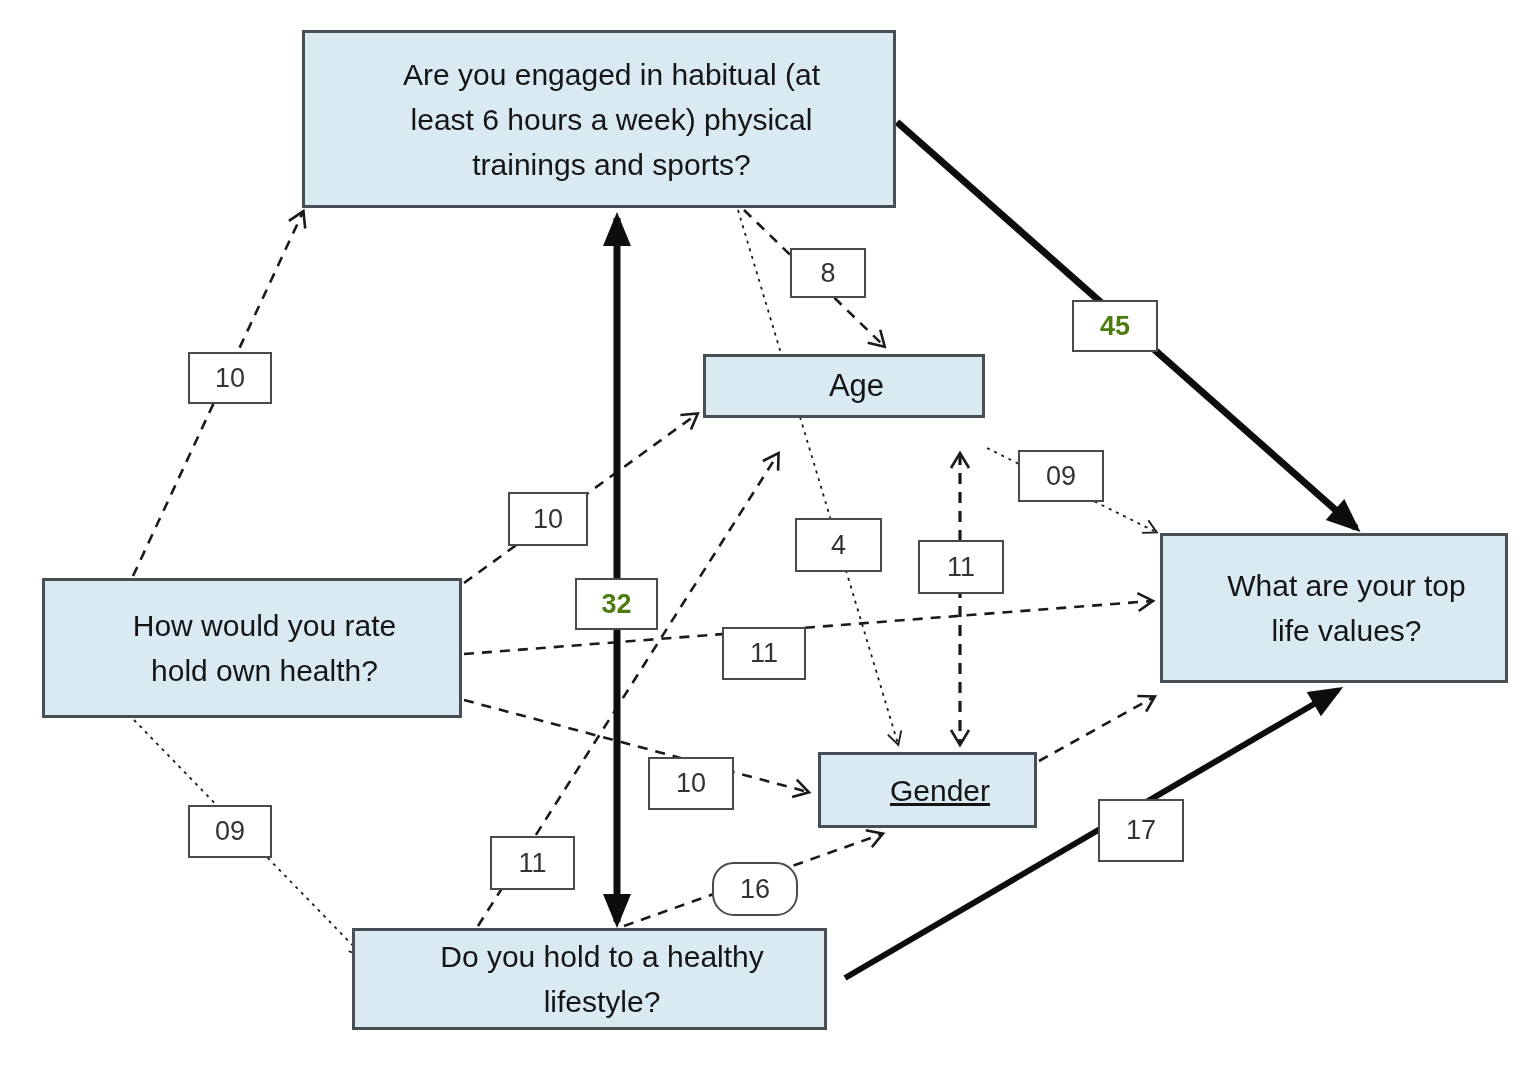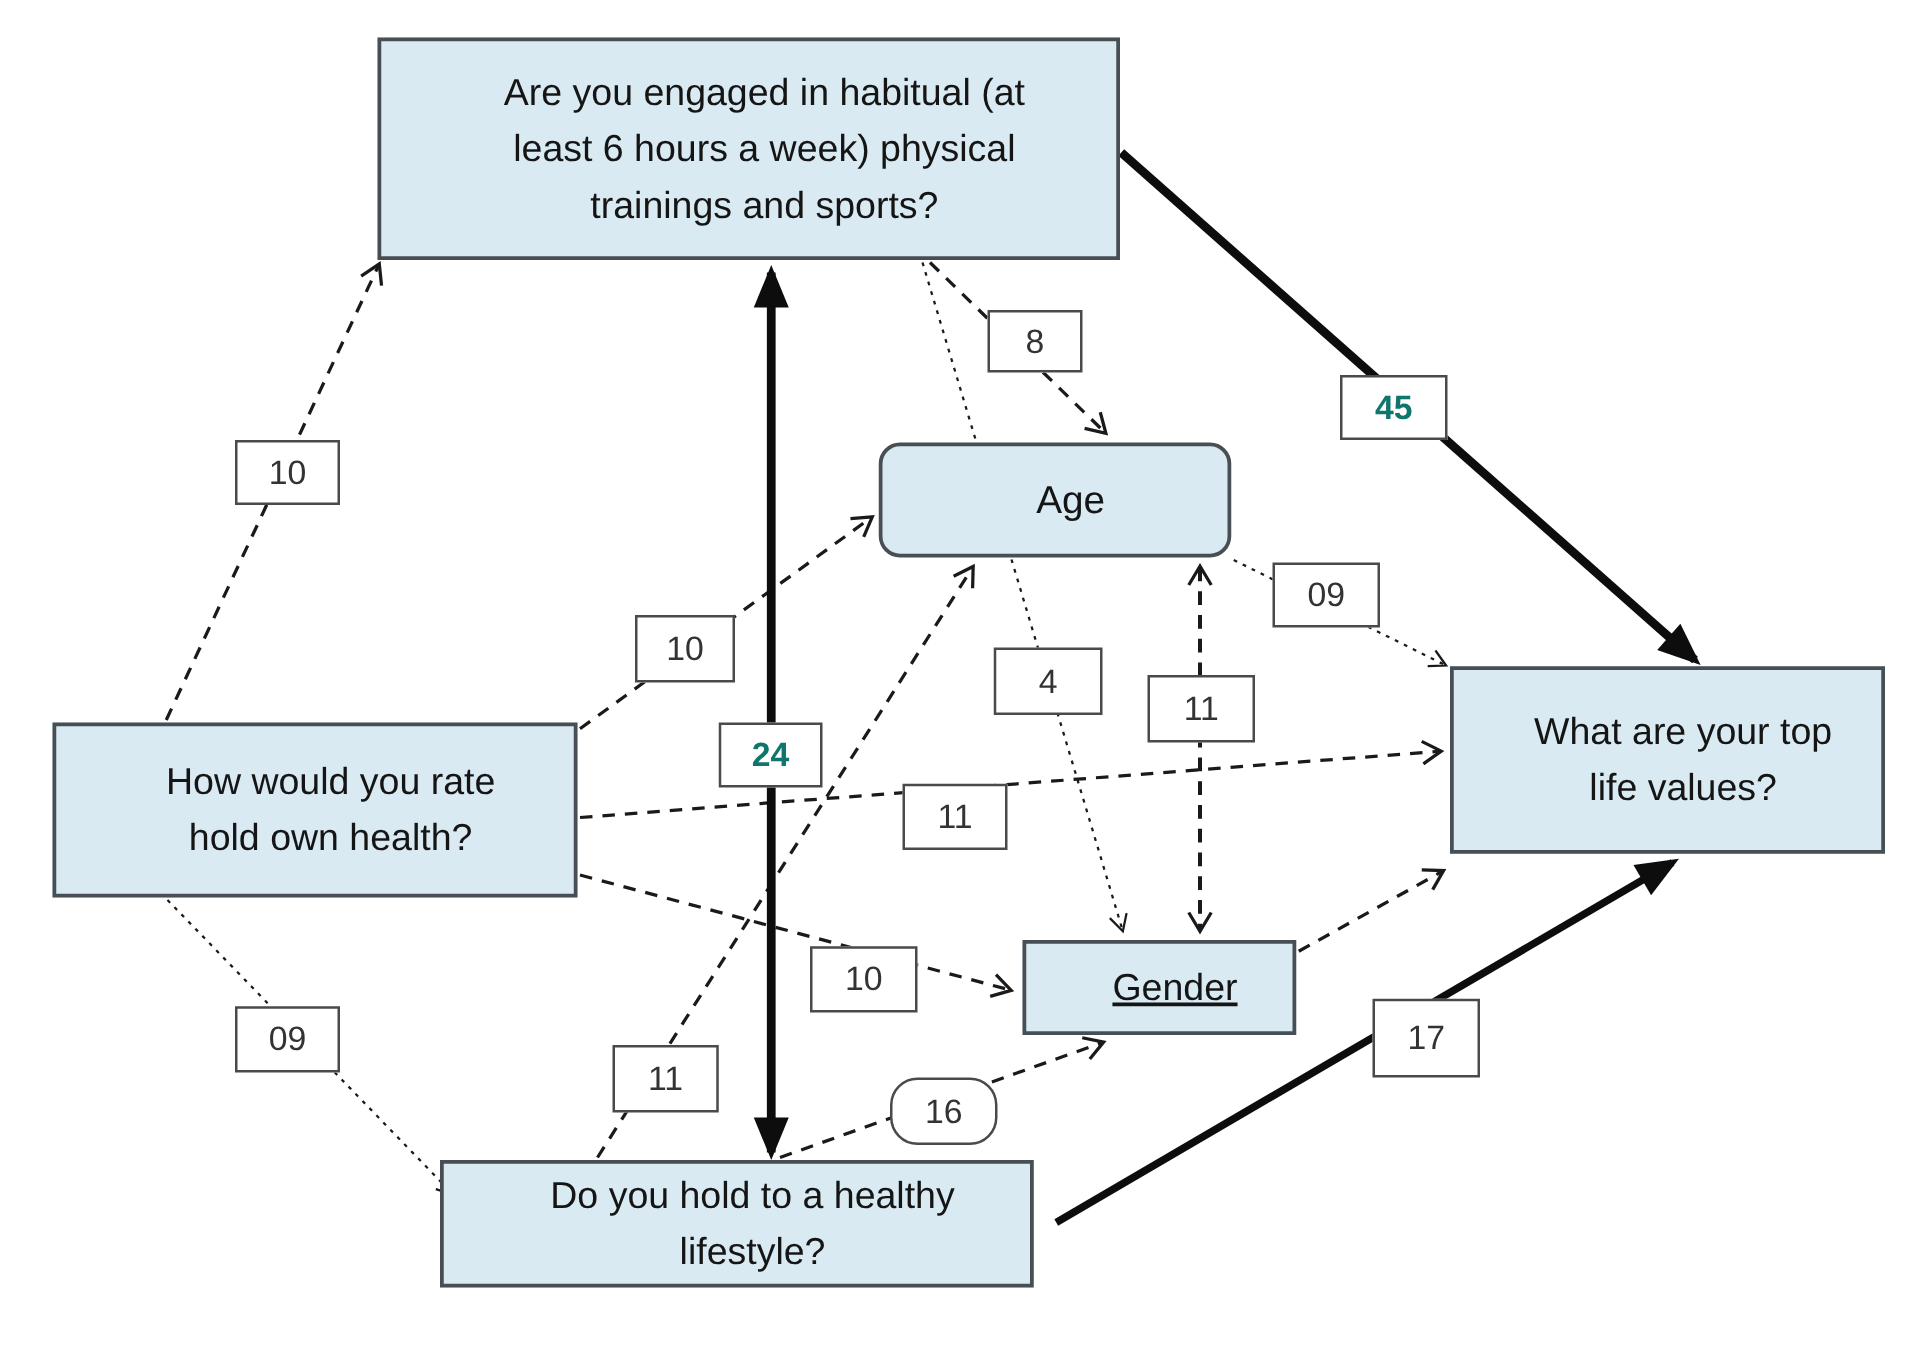--- a/index.html
+++ b/index.html
@@ -15,21 +15,21 @@
     text-align:center;color:#151515;font-size:30px;line-height:1.5;
     white-space:pre-line;
     padding-left:25px;
   }
   .elabel{
     position:absolute;box-sizing:border-box;z-index:3;
     background:#ffffff;border:2px solid #4a4a4a;
     display:flex;align-items:center;justify-content:center;
     color:#333333;font-size:27px;line-height:1;
   }
-  .elabel.bold{font-weight:bold;color:#0f766e;}
+  .elabel.bold{font-weight:bold;color:#4d7c0f;}
 </style>
 </head>
 <body>
 
 <div id="canvas">
 
   <svg id="edges-layer" width="1532" height="1078" viewBox="0 0 1532 1078" xmlns="http://www.w3.org/2000/svg">
     <defs>
       <marker id="mOpen" markerUnits="userSpaceOnUse" markerWidth="24" markerHeight="24" refX="17" refY="12" orient="auto-start-reverse">
         <path d="M3,3 L18,12 L3,21" fill="none" stroke="#1a1a1a" stroke-width="2.6"></path>
@@ -57,42 +57,42 @@
 
     <line x1="897" y1="122" x2="1356" y2="528" stroke="#0d0d0d" stroke-width="7" marker-end="url(#mSolid)"></line>
     <line x1="845" y1="978" x2="1338" y2="690" stroke="#0d0d0d" stroke-width="6" marker-end="url(#mSolid)"></line>
     <line x1="617" y1="218" x2="617" y2="922" stroke="#0d0d0d" stroke-width="7" marker-start="url(#mSolid)" marker-end="url(#mSolid)"></line>
   </svg>
 
   <div class="node" style="left:302px;top:30px;width:594px;height:178px;">Are you engaged in habitual (at
 least 6 hours a week) physical
 trainings and sports?</div>
 
-  <div class="node" style="left:703px;top:354px;width:282px;height:92px;font-size:31px;border-radius:17px;">Age</div>
+  <div class="node" style="left:703px;top:354px;width:282px;height:64px;font-size:31px;">Age</div>
 
   <div class="node" style="left:42px;top:578px;width:420px;height:140px;">How would you rate
 hold own health?</div>
 
   <div class="node" style="left:818px;top:752px;width:219px;height:76px;text-decoration:underline;">Gender</div>
 
   <div class="node" style="left:1160px;top:533px;width:348px;height:150px;">What are your top
 life values?</div>
 
   <div class="node" style="left:352px;top:928px;width:475px;height:102px;">Do you hold to a healthy
 lifestyle?</div>
 
   <div class="elabel" style="left:188px;top:352px;width:84px;height:52px;">10</div>
 
   <div class="elabel" style="left:790px;top:248px;width:76px;height:50px;">8</div>
 
   <div class="elabel bold" style="left:1072px;top:300px;width:86px;height:52px;">45</div>
 
   <div class="elabel" style="left:508px;top:492px;width:80px;height:54px;">10</div>
 
-  <div class="elabel bold" style="left:575px;top:578px;width:83px;height:52px;">24</div>
+  <div class="elabel bold" style="left:575px;top:578px;width:83px;height:52px;">32</div>
 
   <div class="elabel" style="left:1018px;top:450px;width:86px;height:52px;">09</div>
 
   <div class="elabel" style="left:795px;top:518px;width:87px;height:54px;">4</div>
 
   <div class="elabel" style="left:918px;top:540px;width:86px;height:54px;">11</div>
 
   <div class="elabel" style="left:722px;top:627px;width:84px;height:53px;">11</div>
 
   <div class="elabel" style="left:648px;top:757px;width:86px;height:53px;">10</div>

